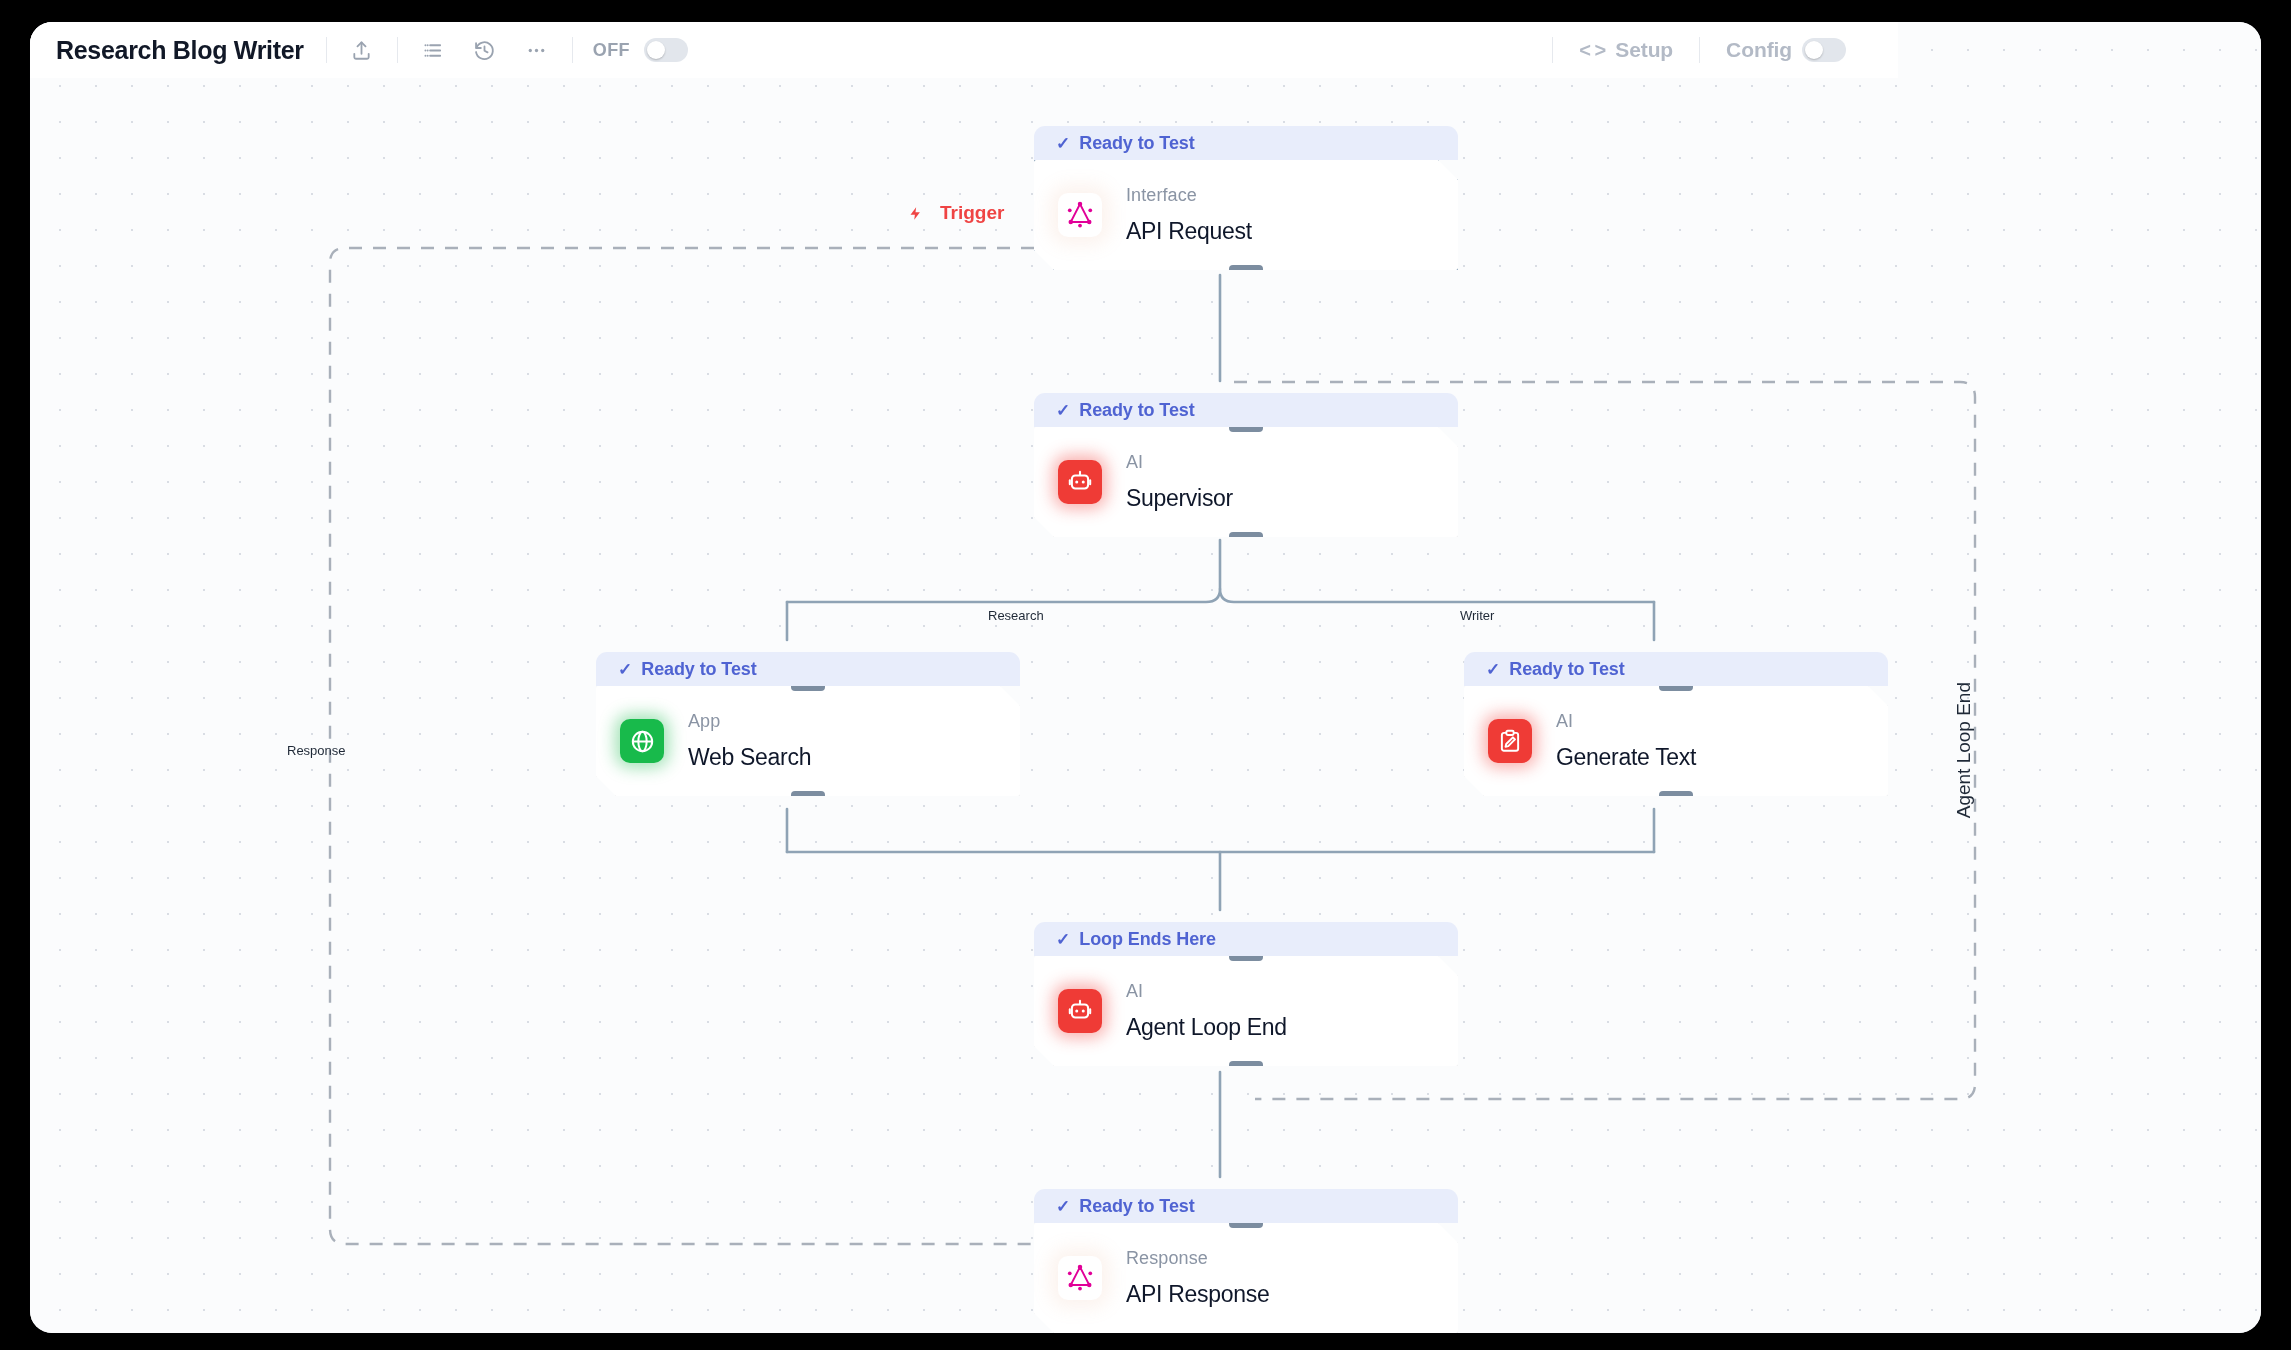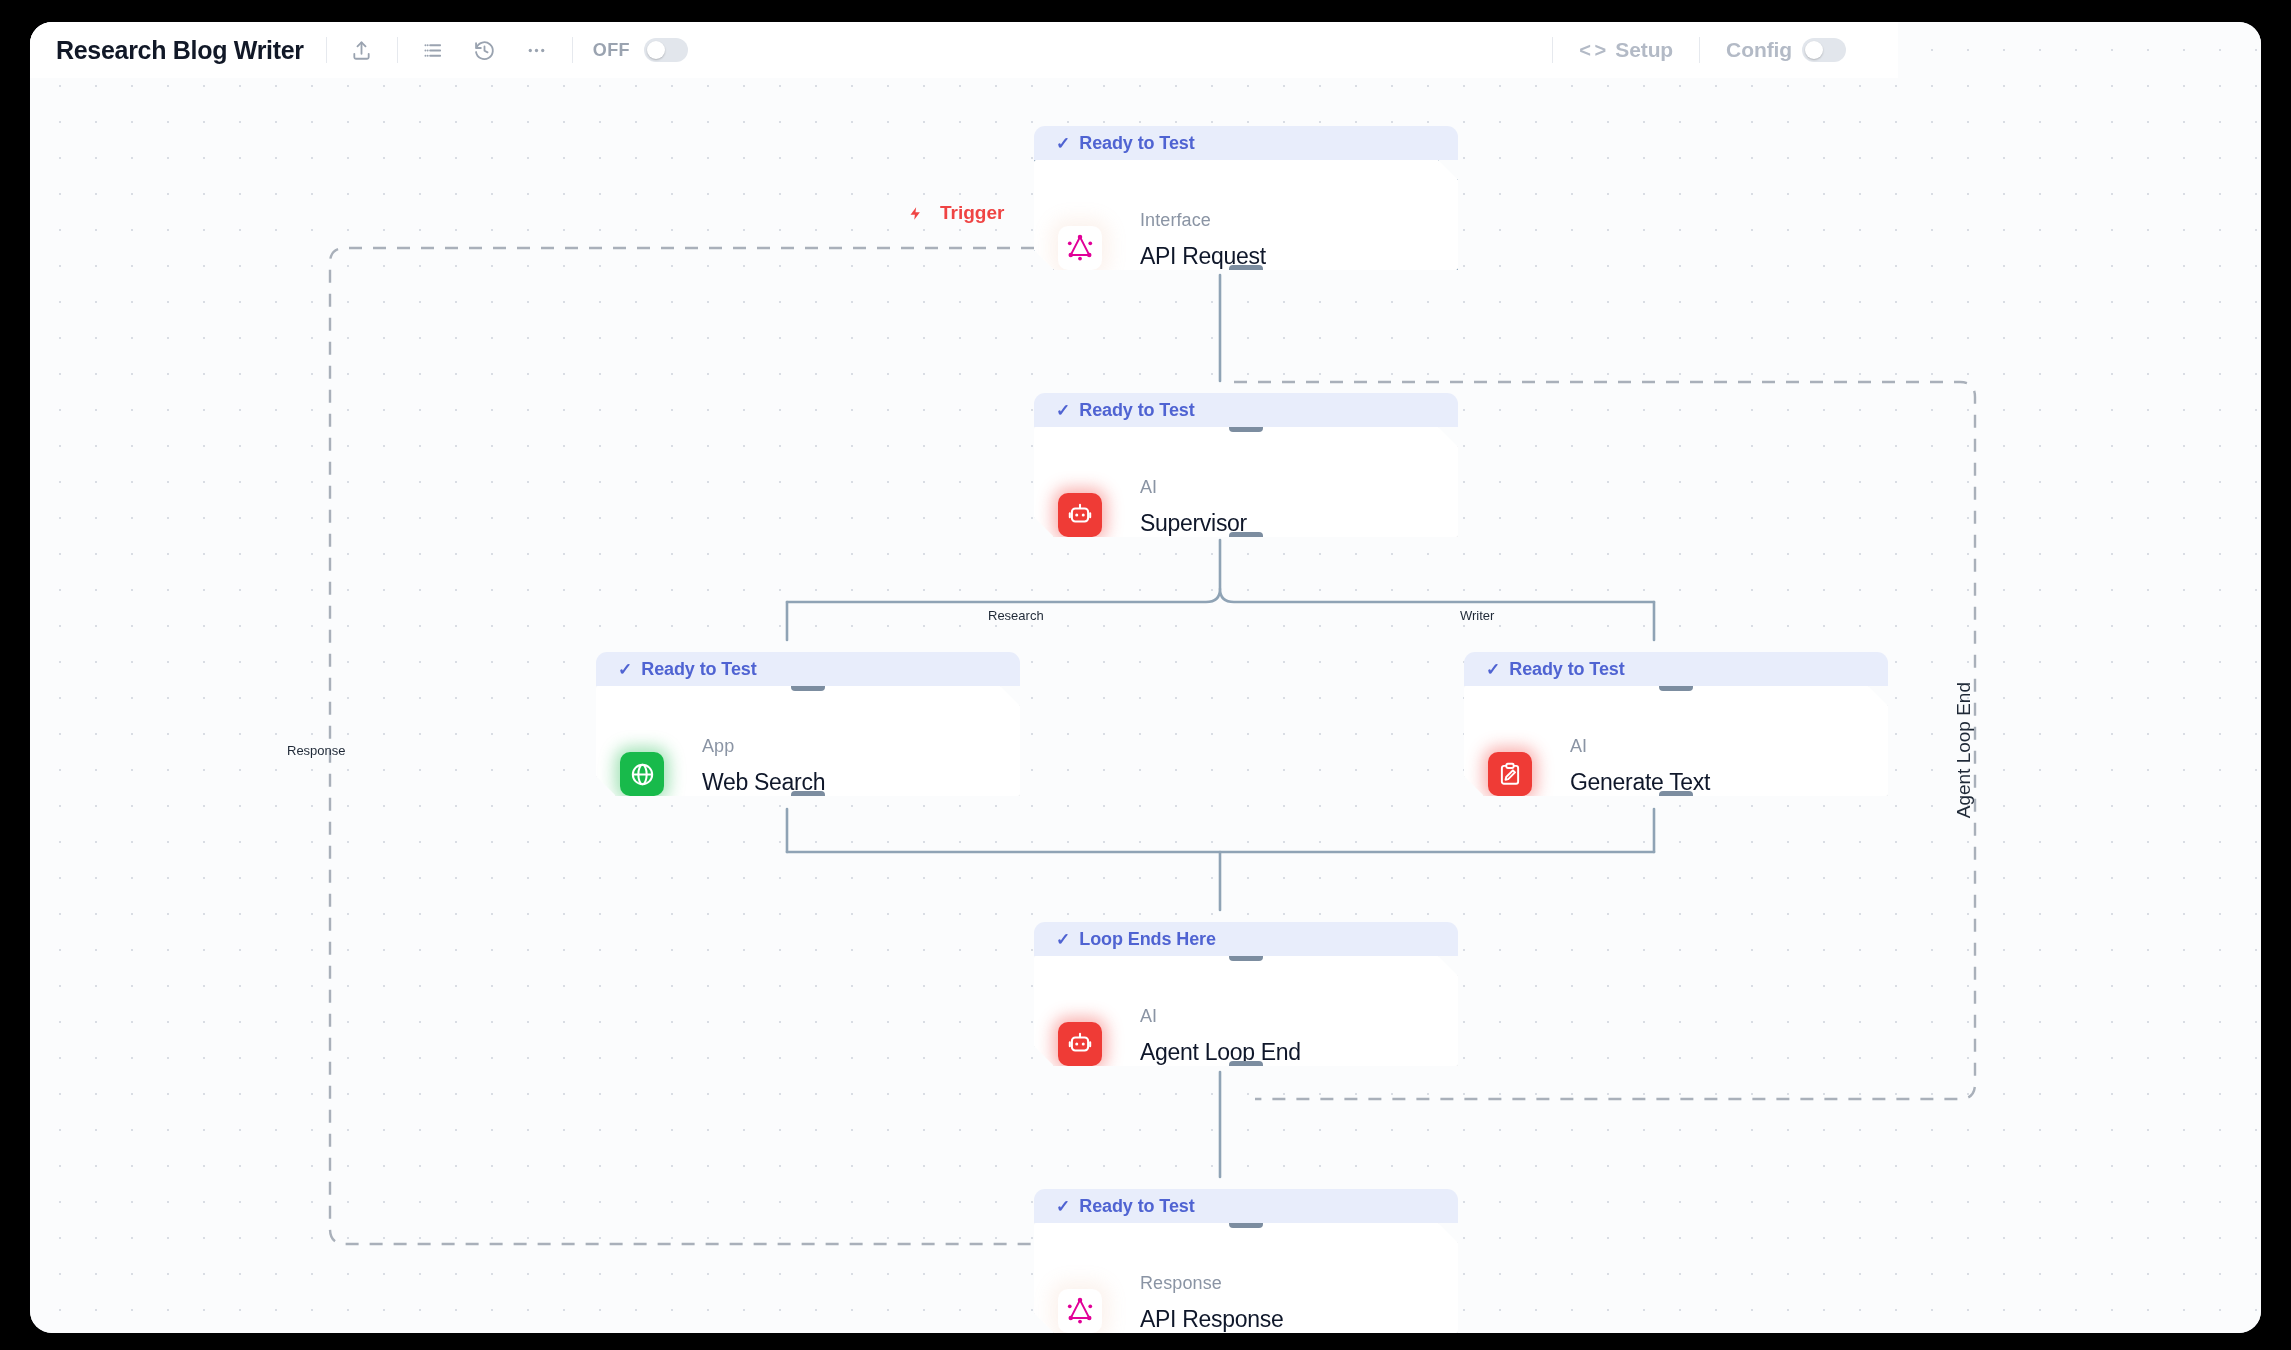--- a/index.html
+++ b/index.html
@@ -126,23 +126,23 @@
     color: #4f63d2; font-size: 17px; font-weight: 700; line-height: 1;
   }
   .node-status .st-txt {
     color: #4f63d2; font-size: 18px; font-weight: 700; letter-spacing: -0.1px;
   }
 
   .node-body {
     position: relative;
     height: 110px;
     background: #ffffff;
-    display: flex; align-items: flex-end;
+    display: flex; align-items: center;
     padding-left: 24px;
-    gap: 38px;
+    gap: 24px;
     border-radius: 2px 2px 2px 2px;
     box-shadow: 0 1px 3px rgba(15,23,42,0.10), 0 6px 18px rgba(15,23,42,0.05);
     clip-path: polygon(0 0, calc(100% - 20px) 0, 100% 20px, 100% 100%, 20px 100%, 0 calc(100% - 20px));
   }
   .node-body.selected {
     box-shadow: 0 0 0 2px #6b8aa5, 0 1px 3px rgba(15,23,42,0.10);
   }
 
   .node-icon {
     width: 44px; height: 44px; border-radius: 10px;

